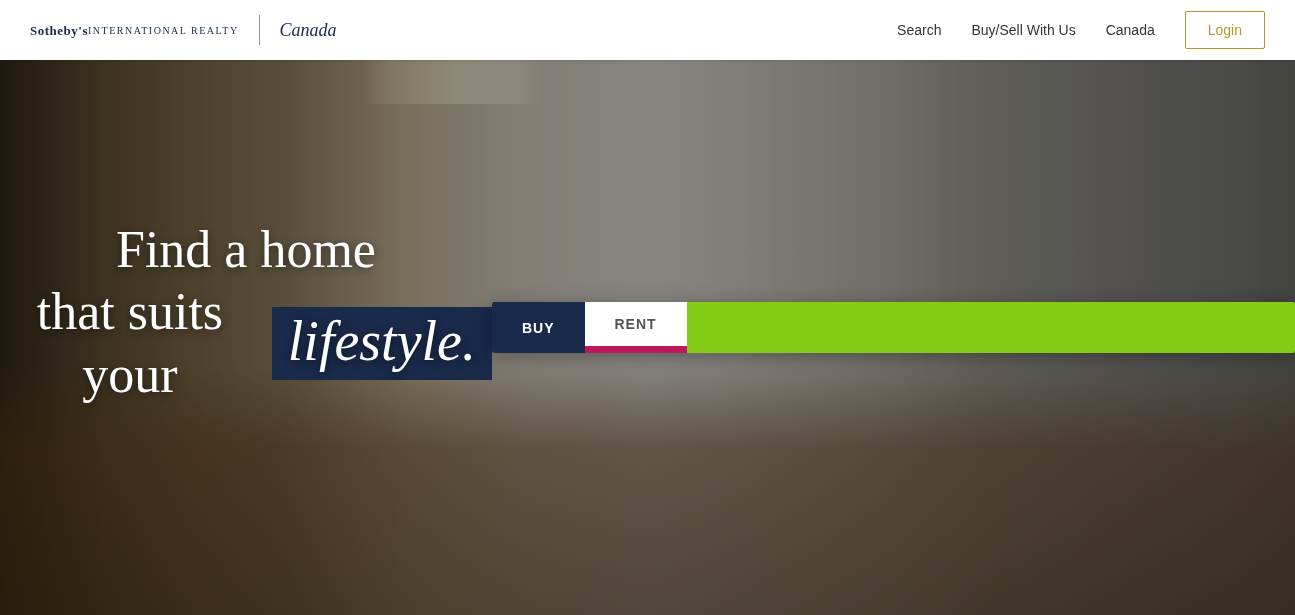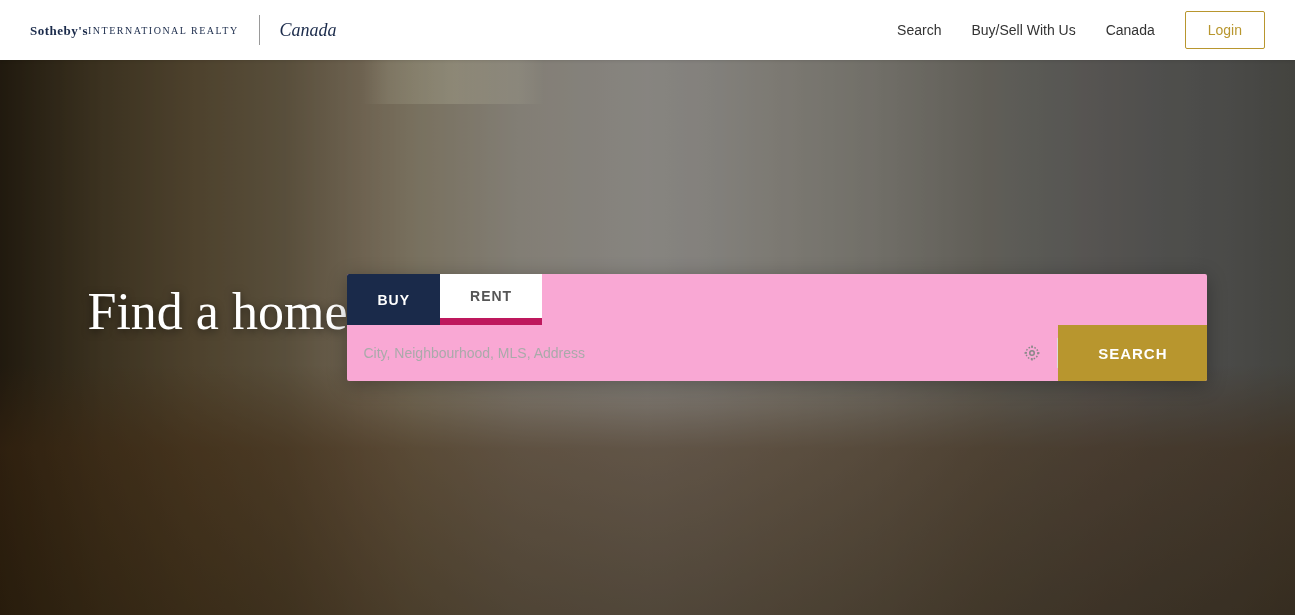--- a/index.html
+++ b/index.html
@@ -202,21 +202,21 @@
       background: #1a2a4a;
       color: #fff;
       padding: 4px 16px 8px;
       font-style: italic;
       font-size: 56px;
       line-height: 1.1;
     }
 
     
     .search-panel {
-      background: #f9a8d4;
+      background: #84cc16;
       width: 860px;
       border-radius: 2px;
       overflow: hidden;
       box-shadow: 0 4px 20px rgba(0,0,0,0.3);
     }
 
     .search-tabs {
       display: flex;
     }
 
@@ -336,36 +336,26 @@
   <div class="hero-bg">
     <div class="hero-bg-image"></div>
     <div class="room-detail"></div>
     <div class="hero-overlay"></div>
   </div>
 
   <div class="hero-content">
 
     <div class="hero-headline">
       <span class="hero-headline-line1">Find a home</span>
+      <span class="hero-headline-line2">
+        <span>that suits your</span>
+        <span class="lifestyle-highlight">lifestyle.</span>
+      </span>
     </div>
 
     <div class="search-panel">
       <div class="search-tabs">
         <button class="search-tab search-tab-buy">BUY</button>
         <button class="search-tab search-tab-rent">RENT</button>
       </div>
-      <div class="search-input-row">
-        <div class="search-input-wrapper">
-          <input class="search-input" type="text" placeholder="City, Neighbourhood, MLS, Address" style="">
-          <span class="location-icon">
-            <svg viewBox="0 0 24 24">
-              <circle cx="12" cy="12" r="3"></circle>
-              <path d="M12 2v3M12 19v3M2 12h3M19 12h3"></path>
-              <circle cx="12" cy="12" r="8" stroke-dasharray="2 2"></circle>
-            </svg>
-          </span>
-        </div>
-        <div class="search-divider"></div>
-        <button class="search-btn">Search</button>
-      </div>
     </div>
   </div>
 </div>
 
 </body></html>

